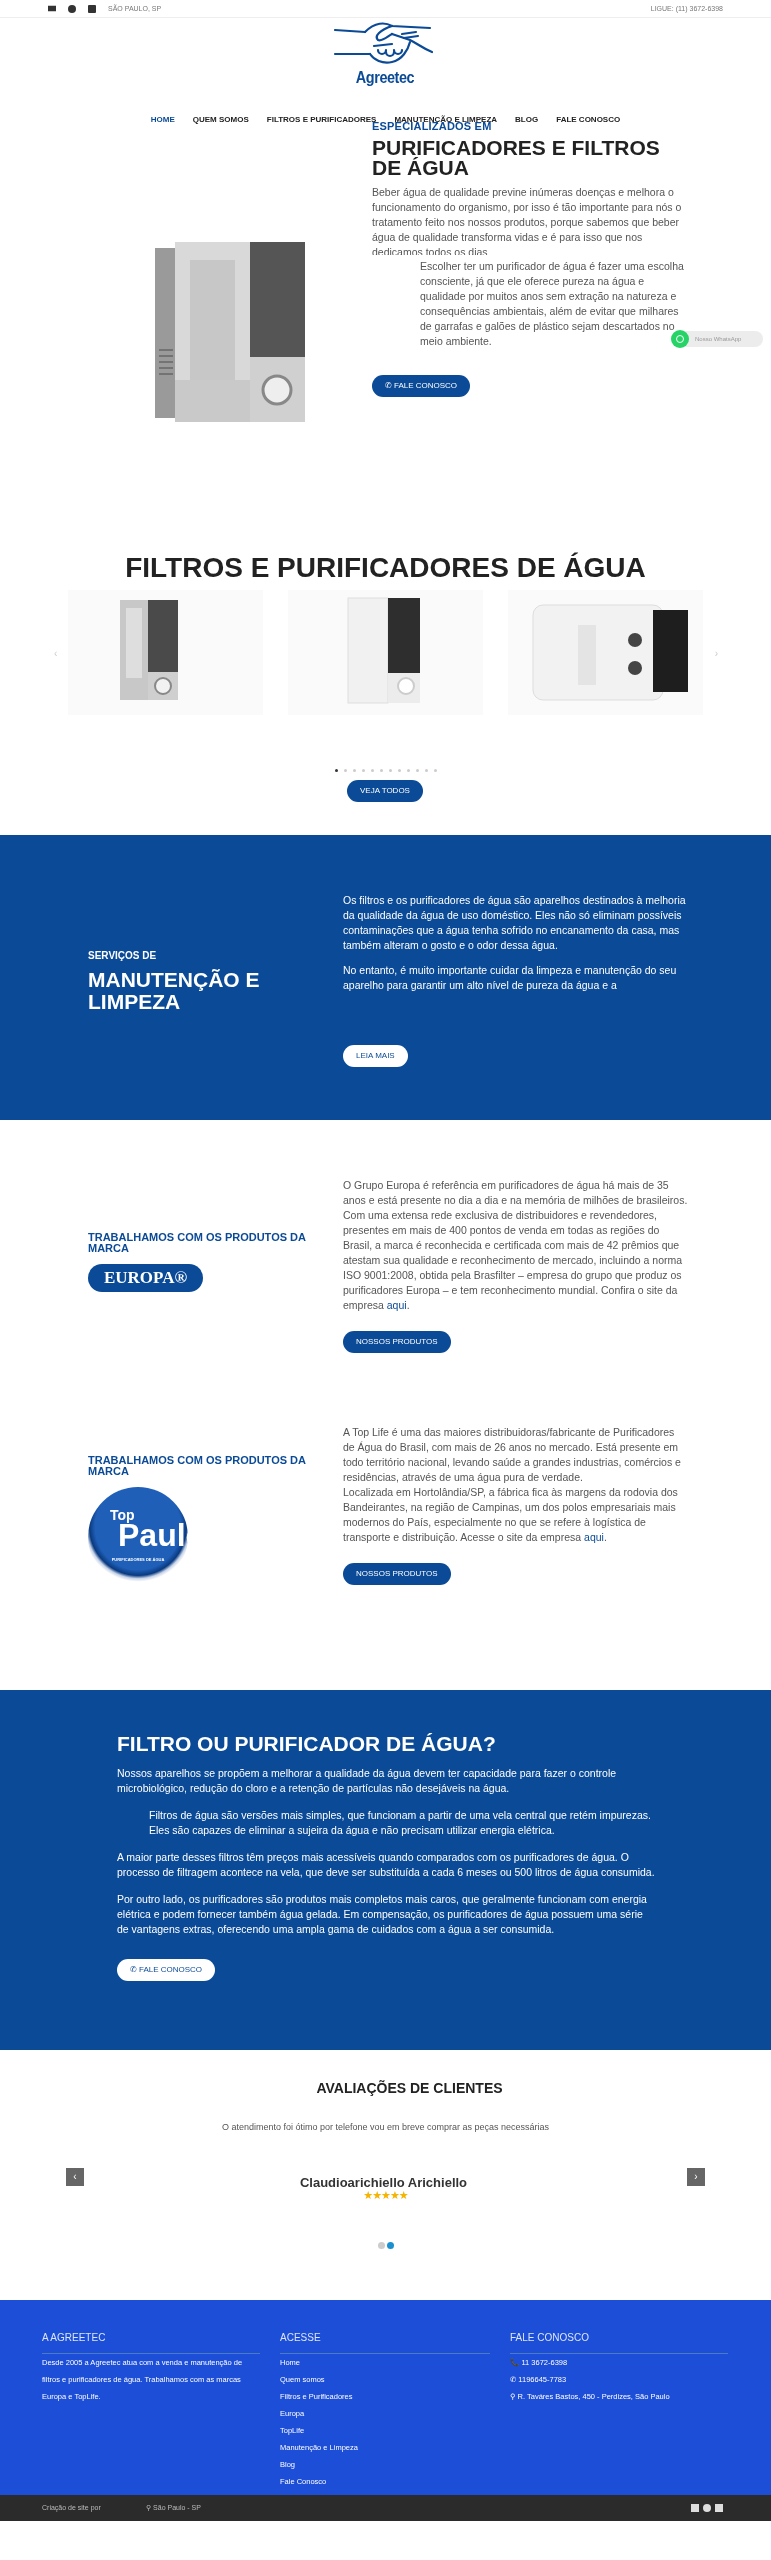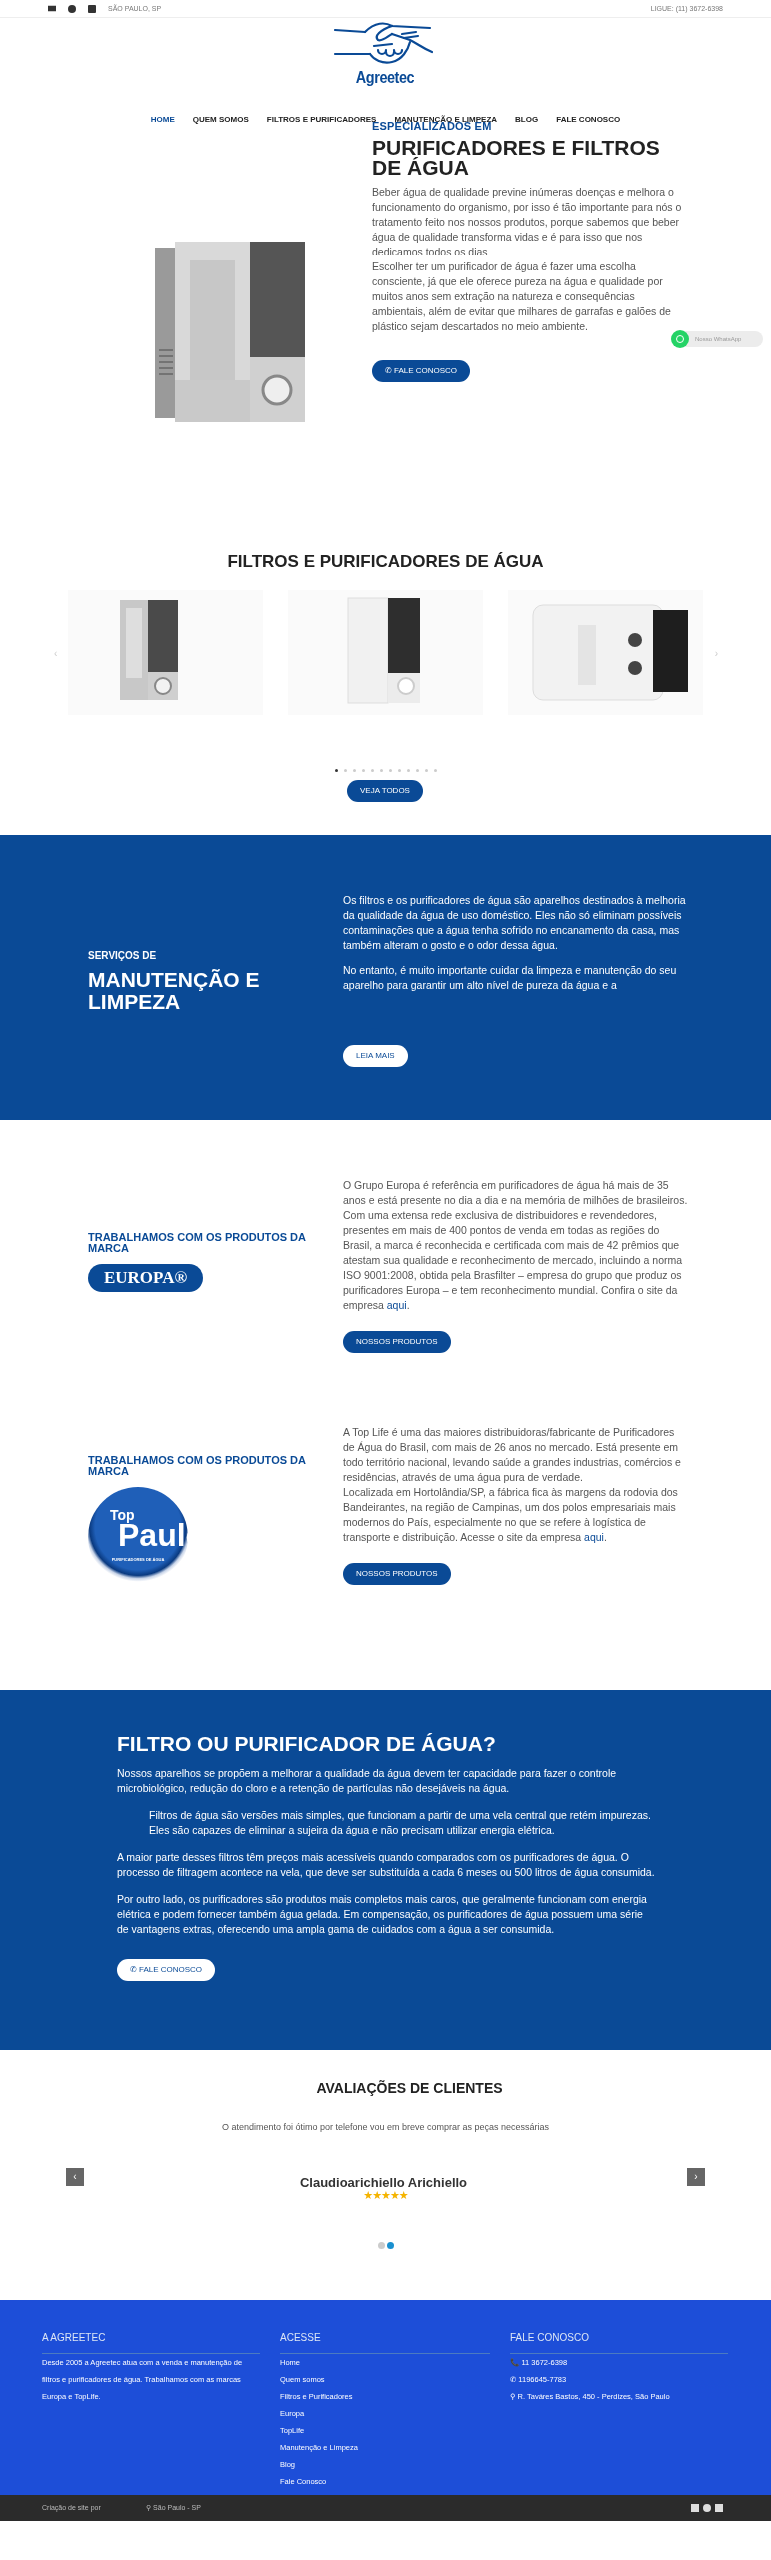--- a/index.html
+++ b/index.html
@@ -25,33 +25,33 @@
   .nav .active { color: #0a4a96; }
 
   
   .hero { position: relative; height: 420px; }
   .hero-img { position: absolute; left: 115px; top: 230px; width: 200px; height: 210px; }
   .hero-text { position: absolute; left: 372px; top: 200px; width: 312px; }
   .kicker { font-size: 11px; font-weight: bold; color: #0a4a96; letter-spacing: 0.2px; }
   .h1 { font-size: 21px; font-weight: bold; color: #222; line-height: 20px; margin-top: 6px; }
   .p { font-size: 10.5px; line-height: 15px; color: #555; }
   .hero-text .p1 { margin-top: 7px; height: 70px; overflow: hidden; }
-  .hero-text .p2 { margin-top: 4px; }
+  .hero-text .p2 { margin-top: 4px; margin-left: 48px; }
   .btn { display: inline-block; border-radius: 12px; font-size: 8px; padding: 0 13px; height: 22px; line-height: 22px; }
   .btn-blue { background: #0a4a96; color: #fff; }
   .btn-white { background: #fff; color: #0a4a96; }
   .hero-text .btn { margin-top: 26px; }
 
   .wa-float { position: absolute; left: 673px; top: 331px; width: 90px; height: 16px; background: #ececec; border-radius: 8px; font-size: 6px; color: #999; line-height: 16px; padding-left: 22px; }
   .wa-float .wa-ico { position: absolute; left: -2px; top: -1px; width: 18px; height: 18px; border-radius: 50%; background: #25d366; }
   .wa-float .wa-ico:after { content: ""; position: absolute; left: 5px; top: 5px; width: 8px; height: 8px; border: 1.5px solid #fff; border-radius: 50%; box-sizing: border-box; }
 
   
   .products { position: relative; height: 295px; }
-  .products h2 { position: absolute; top: 12px; left: 0; right: 0; text-align: center; font-size: 17px; font-weight: bold; color: #222; }
+  .products h2 { position: absolute; top: 12px; left: 0; right: 0; text-align: center; font-size: 28px; font-weight: bold; color: #222; }
   .carousel { position: absolute; top: 50px; left: 68px; width: 636px; height: 125px; }
   .slide { position: absolute; top: 0; width: 195px; height: 125px; background: #fafafa; }
   .car-arrow { position: absolute; top: 58px; font-size: 10px; color: #ccc; }
   .dots { position: absolute; top: 218px; left: 0; right: 0; text-align: center; }
   .dots span { display: inline-block; width: 3px; height: 3px; border-radius: 50%; background: #ccc; margin: 0 3px; }
   .dots span.on { background: #333; }
   .products .btn { position: absolute; top: 240px; left: 347px; }
 
   
   .maint { background: #0a4a96; height: 285px; position: relative; color: #fff; }

